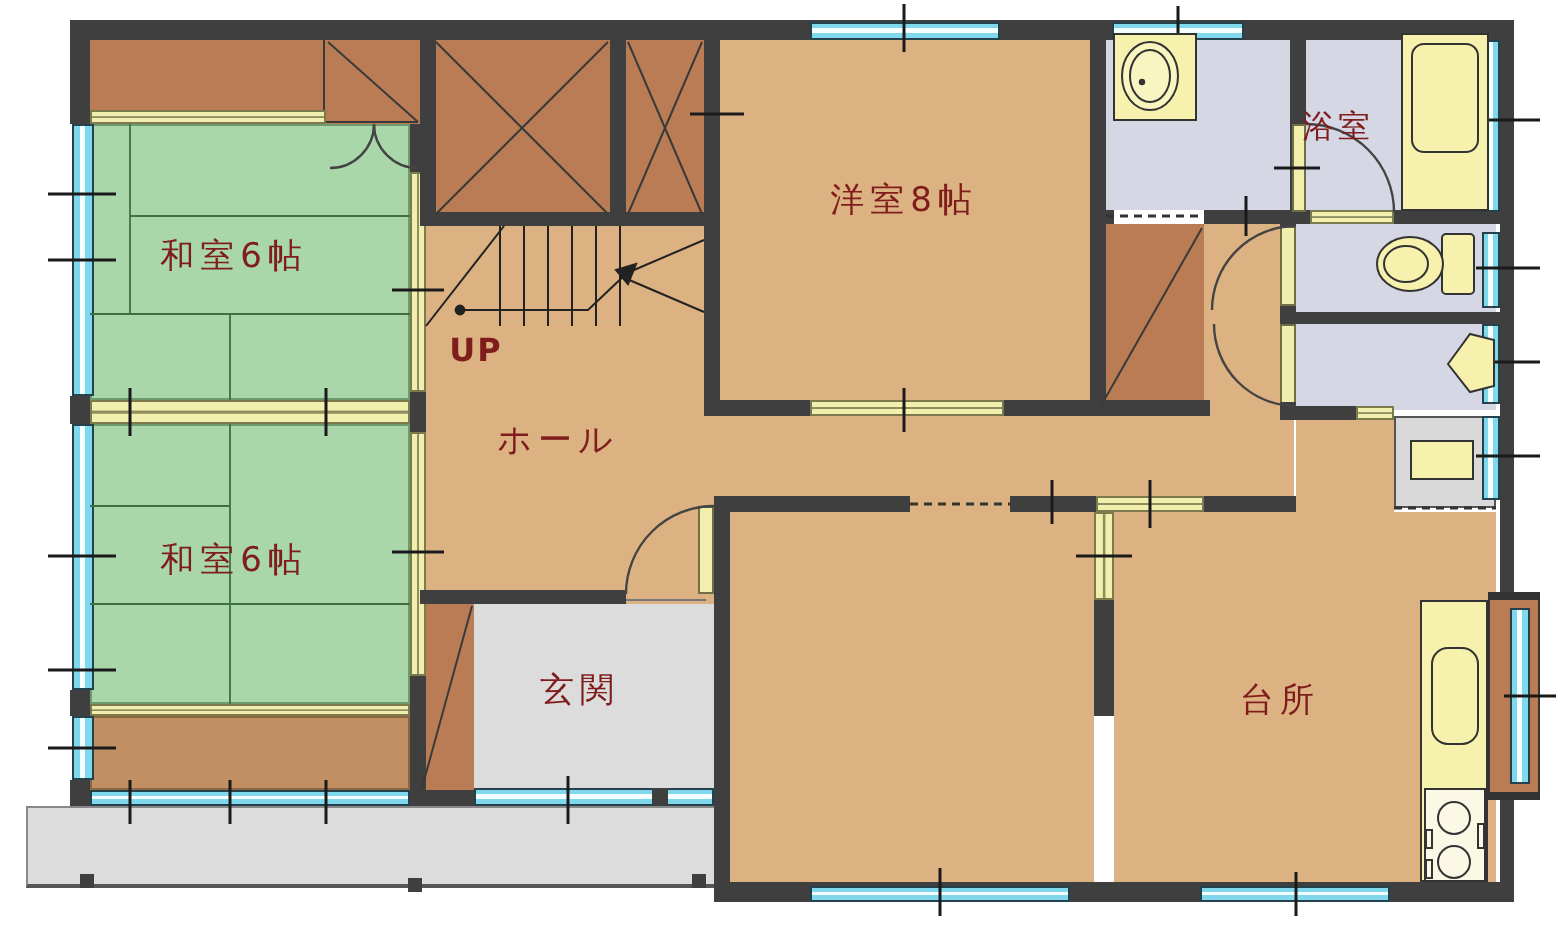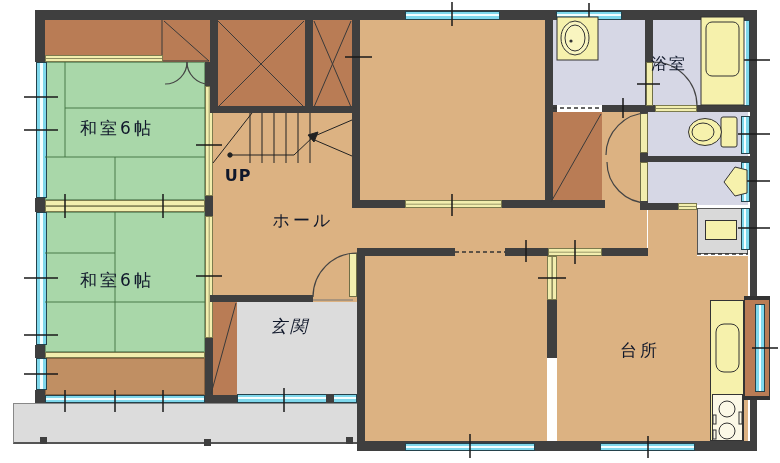--- a/index.html
+++ b/index.html
@@ -15,21 +15,21 @@
   .wet{background:#d6d7e5;}
   .gray{background:#dcdcdc;}
   .util{background:#d9d9d9;border:1px solid #555;}
   .winh{background:linear-gradient(180deg,#7fd8ec 0 32%,#f4feff 32% 62%,#7fd8ec 62% 100%);border:1px solid #24424c;}
   .winv{background:linear-gradient(90deg,#7fd8ec 0 32%,#f4feff 32% 62%,#7fd8ec 62% 100%);border:1px solid #24424c;}
   .oph{background:linear-gradient(180deg,#f2eeae 0 40%,#8d8c5e 46% 56%,#f2eeae 62% 100%);border:1px solid #7c7b4e;}
   .opv{background:linear-gradient(90deg,#f2eeae 0 40%,#8d8c5e 46% 56%,#f2eeae 62% 100%);border:1px solid #7c7b4e;}
   .leaf{background:#f2eeae;border:1px solid #6f6e45;}
   .fix{background:#f6f1ac;border:1px solid #333;}
   .lbl{position:absolute;transform:translate(-50%,-50%);font-size:17px;letter-spacing:3px;
-       color:#0f172a;white-space:nowrap;z-index:9;}
+       color:#7f1d1d;white-space:nowrap;z-index:9;}
   .lbl.small{font-size:16px;letter-spacing:2px;}
   .lbl.up{font-size:16px;letter-spacing:1px;font-weight:600;}
   svg.ovl{position:absolute;left:0;top:0;z-index:8;pointer-events:none;}
 </style>
 </head>
 <body>
 
 <div class="plan">
 
   <div class="a gray" style="left:13px;top:403px;width:347px;height:41px;border:1px solid #888;border-bottom:2px solid #555;"></div>
@@ -123,24 +123,25 @@
   <div class="a" style="left:744px;top:296px;width:26px;height:104px;background:#b97c55;border:1px solid #333;border-top:4px solid #333;border-bottom:4px solid #333;">
     <div class="a winv" style="left:10px;top:4px;width:10px;height:88px;"></div>
   </div>
 
   <div class="a fix" style="left:710px;top:300px;width:34px;height:141px;"></div>
   <div class="a" style="left:712px;top:394px;width:31px;height:47px;background:#fbf8e6;border:1px solid #333;"></div>
   <div class="a fix" style="left:705px;top:220px;width:32px;height:20px;"></div>
 
   <span class="lbl" style="left:117px;top:128px;">和室6帖</span>
   <span class="lbl" style="left:117px;top:280px;">和室6帖</span>
+  <span class="lbl" style="left:452px;top:100px;">洋室8帖</span>
   <span class="lbl small" style="left:669px;top:64px;">浴室</span>
-  <span class="lbl" style="left:303px;top:220px;">ホール</span>
+  <span class="lbl" style="left:279px;top:220px;">ホール</span>
   <span class="lbl up" style="left:238px;top:175px;">UP</span>
-  <span class="lbl" style="left:290px;top:326px;font-style:italic;">玄関</span>
+  <span class="lbl" style="left:290px;top:345px;">玄関</span>
   <span class="lbl" style="left:640px;top:350px;">台所</span>
 
   <svg class="ovl" width="780" height="463" viewBox="0 0 780 463">
     <g stroke="#3a3a3a" stroke-width="1" fill="none">
       <path d="M164,21 L209,61"></path>
       <path d="M218,21 L304,107 M304,21 L218,107"></path>
       <path d="M314,21 L351,107 M351,21 L314,107"></path>
       <path d="M601,114 L551,202"></path>
       <path d="M236,303 L211,394"></path>
       <path d="M162,20 V55"></path>

